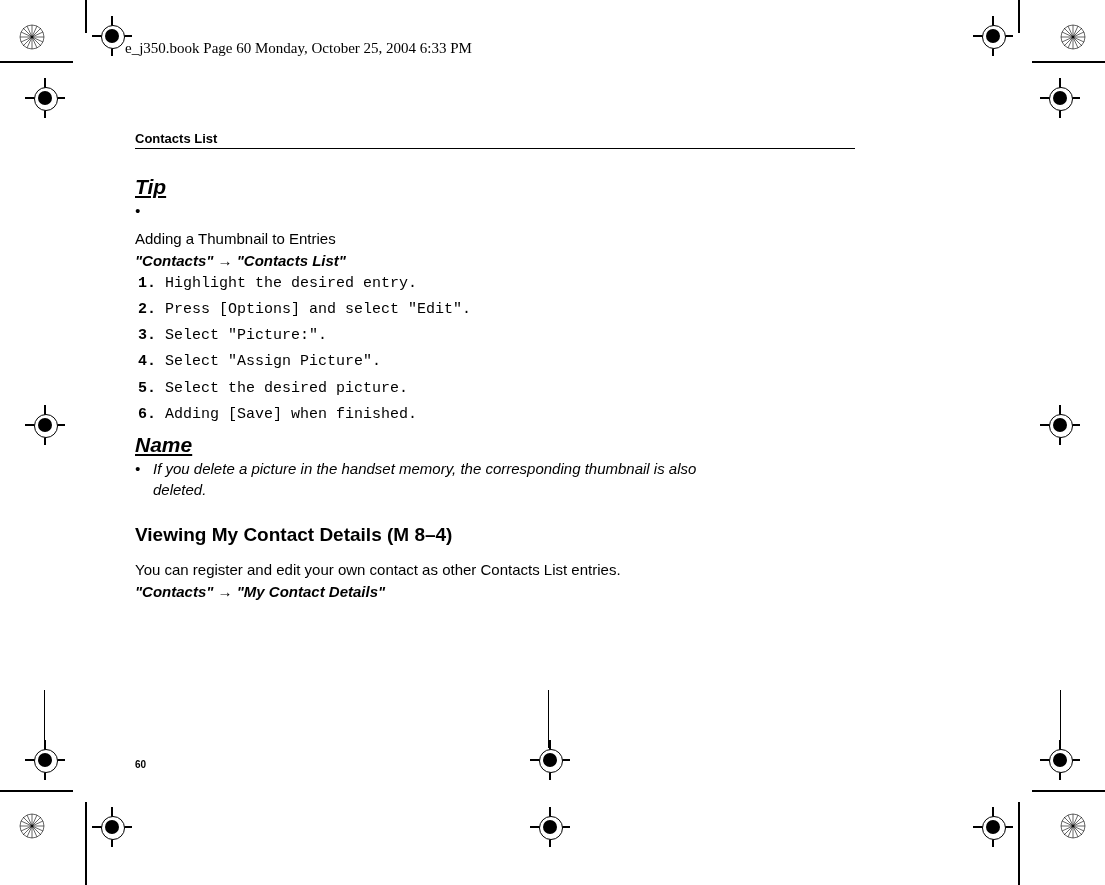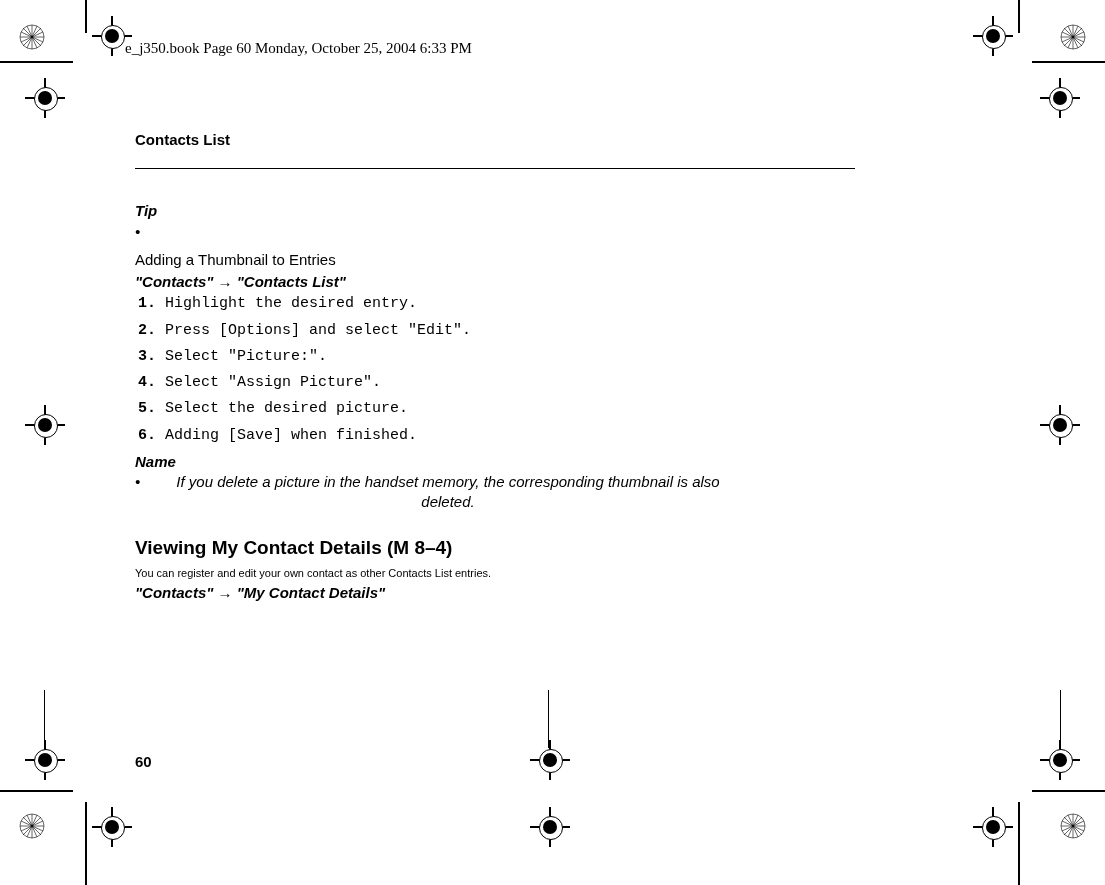--- a/index.html
+++ b/index.html
@@ -62,29 +62,30 @@
   .content {
     position:absolute;
     left:135px;
     top:130px;
     width:720px;
     font-size:15px;
     line-height:1.35;
   }
   .section-title {
     font-weight:bold;
-    font-size:15px;
+    font-size:13px;
     border-bottom:1.5px solid #000;
-    padding-bottom:18px;
-    margin-bottom:32px;
+    padding-bottom:0;
+    margin-bottom:24px;
   }
   .tipnote-label {
     font-style:italic;
     font-weight:bold;
-    font-size:15px;
+    text-decoration:underline;
+    font-size:21px;
   }
   .bulleted {
     display:flex;
     font-style:italic;
   }
   .bulleted .dot { width:18px; }
   .subhead {
     font-weight:normal;
     font-size:15px;
     margin-top:8px;
@@ -104,29 +105,29 @@
     font-size:15px;
     font-family:Liberation Mono, monospace;
   }
   ol.steps li::marker {
     font-weight:bold;
   }
   h2.h2 {
     font-size:19px;
     font-weight:bold;
     font-family: Arial, Helvetica, sans-serif;
-    margin:22px 0 6px 0;
-  }
-  .desc { font-size:11px; }
+    margin:22px 0 12px 0;
+  }
+  .desc { font-size:15px; }
   .page-num {
     position:absolute;
     left:135px;
     bottom:115px;
     font-weight:bold;
-    font-size:15px;
+    font-size:10px;
     margin-top:12px;
   }
   .header-line {
     position:absolute;
     left:125px;
     top:40px;
     font-family: "Times New Roman", Times, serif;
     font-size:15px;
   }
 </style>
@@ -267,21 +268,21 @@
     <li>Press [Options] and select "Edit".</li>
     <li>Select "Picture:".</li>
     <li>Select "Assign Picture".</li>
     <li>Select the desired picture.</li>
     <li>Adding [Save] when finished.</li>
   </ol>
 
   <div class="tipnote-label" style="margin-top:6px;">Name</div>
   <div class="bulleted">
     <div class="dot">•</div>
-    <div style="max-width:590px;text-align:center;">If you delete a picture in the handset memory, the corresponding thumbnail is also deleted.</div>
+    <div style="max-width:590px;">If you delete a picture in the handset memory, the corresponding thumbnail is also deleted.</div>
   </div>
 
   <h2 class="h2">Viewing My Contact Details (M 8–4)</h2>
   <div class="desc">You can register and edit your own contact as other Contacts List entries.</div>
   <div class="nav">"Contacts" → "My Contact Details"</div>
 </div>
 
 <div class="page-num">60</div>
 
 </body></html>

